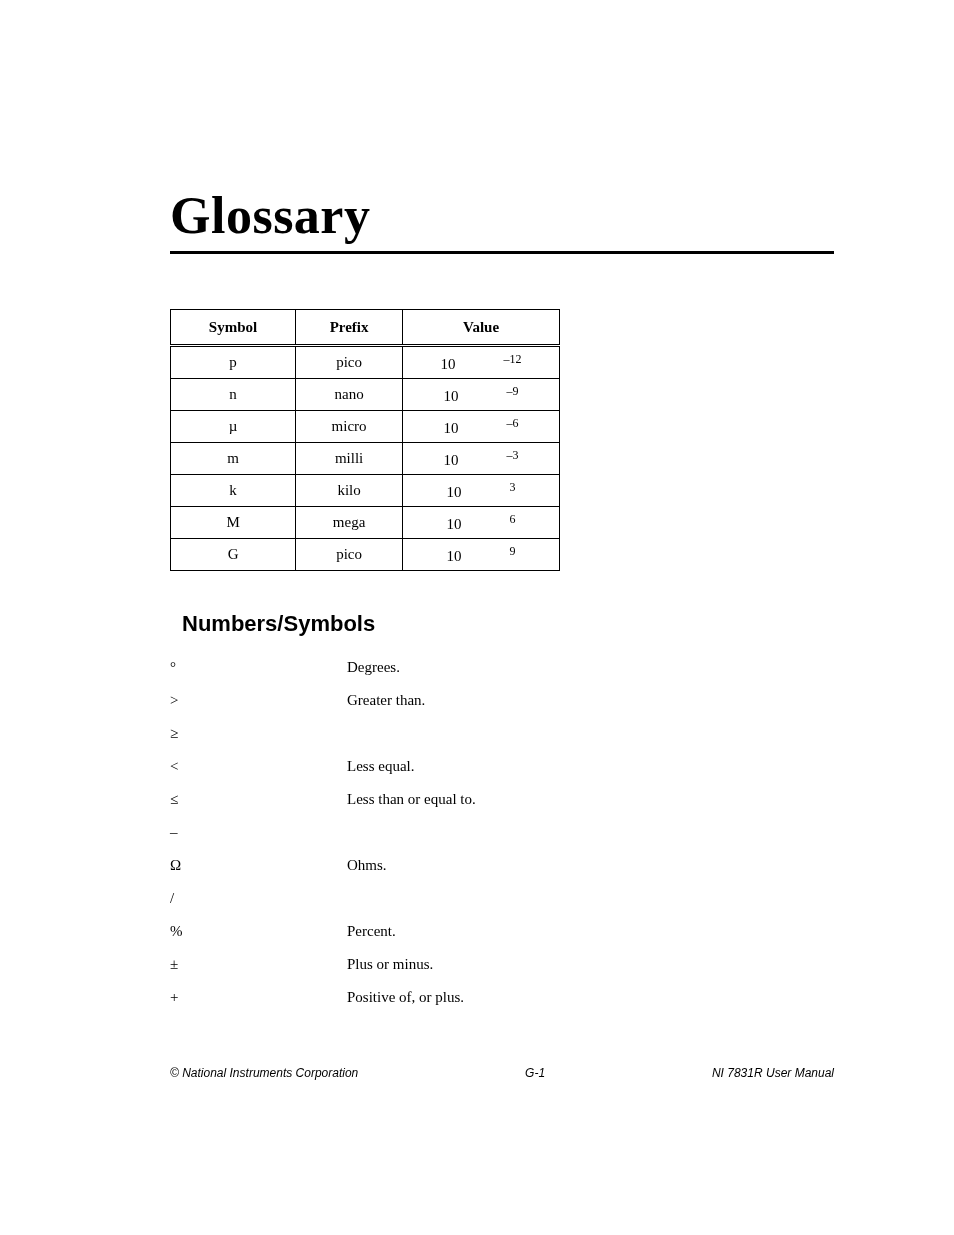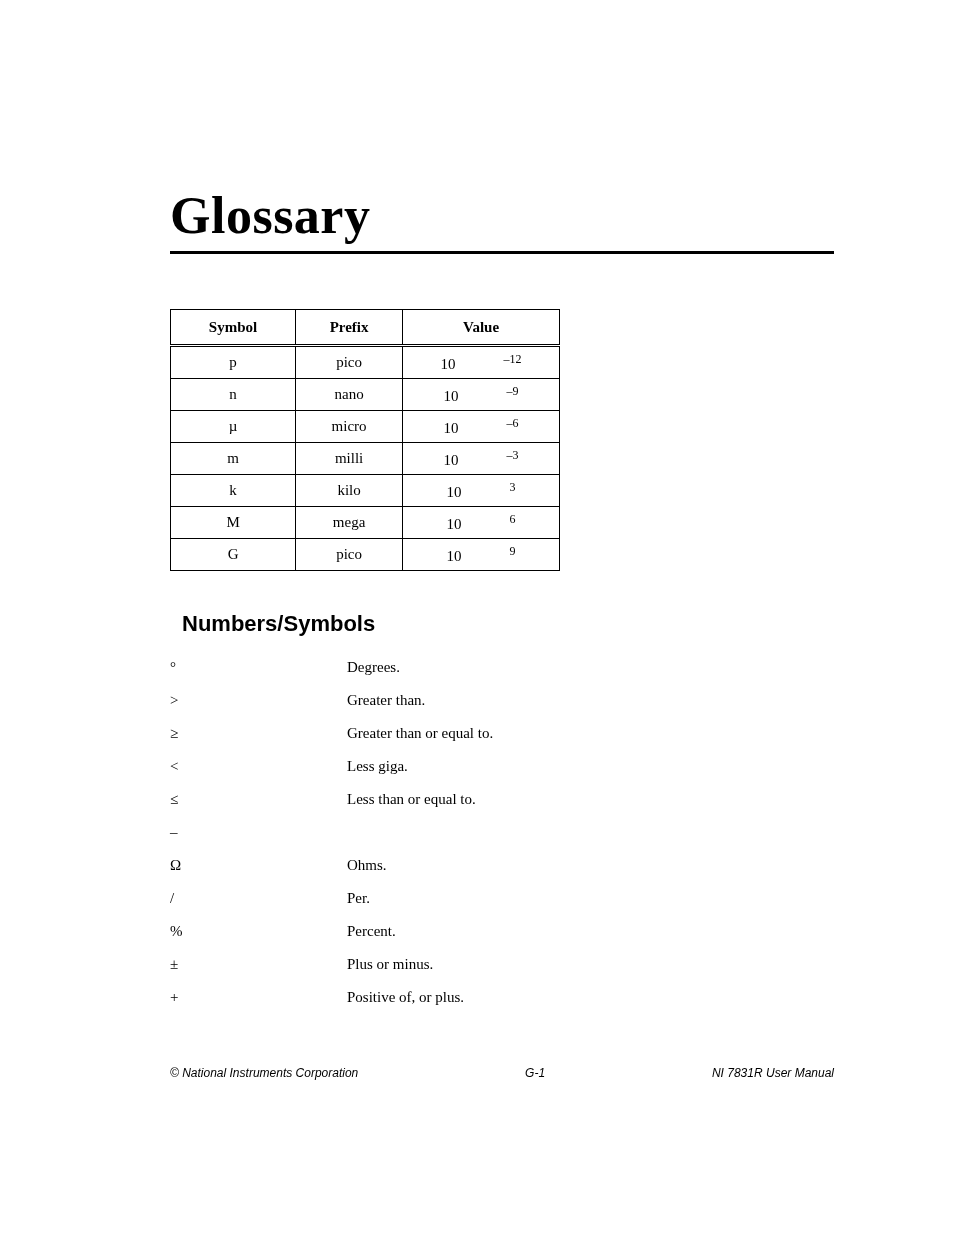--- a/index.html
+++ b/index.html
@@ -149,40 +149,38 @@
       <div class="def-row">
         <div class="def-sym">°</div>
         <div class="def-text">Degrees.</div>
       </div>
       <div class="def-row">
         <div class="def-sym">&gt;</div>
         <div class="def-text">Greater than.</div>
       </div>
       <div class="def-row">
         <div class="def-sym">≥</div>
-        <div class="def-text">Greater than or equal to.</div>
       </div>
       <div class="def-row">
         <div class="def-sym">&lt;</div>
-        <div class="def-text">Less giga.</div>
+        <div class="def-text">Less equal.</div>
       </div>
       <div class="def-row">
         <div class="def-sym">≤</div>
         <div class="def-text">Less than or equal to.</div>
       </div>
       <div class="def-row">
         <div class="def-sym">–</div>
       </div>
       <div class="def-row">
         <div class="def-sym">Ω</div>
         <div class="def-text">Ohms.</div>
       </div>
       <div class="def-row">
         <div class="def-sym">/</div>
-        <div class="def-text">Per.</div>
       </div>
       <div class="def-row">
         <div class="def-sym">%</div>
         <div class="def-text">Percent.</div>
       </div>
       <div class="def-row">
         <div class="def-sym">±</div>
         <div class="def-text">Plus or minus.</div>
       </div>
       <div class="def-row">

